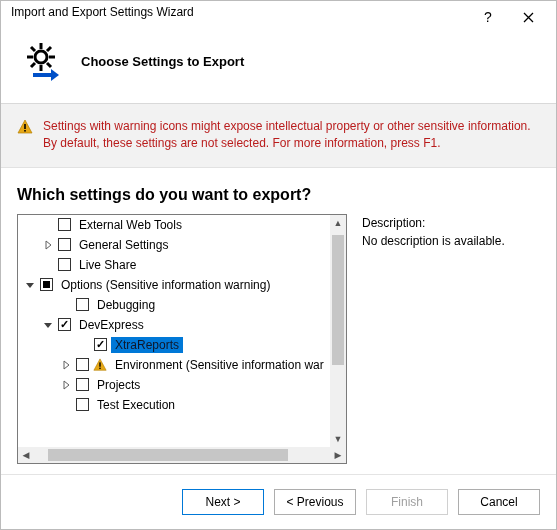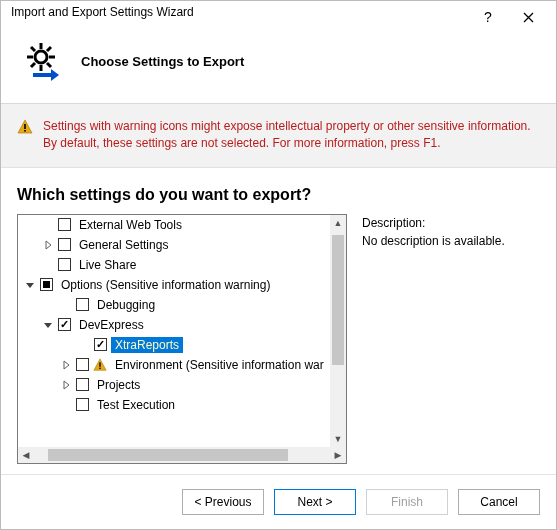--- a/index.html
+++ b/index.html
@@ -122,21 +122,21 @@
   }
   .cb.mixed::after {
     content: ""; width: 7px; height: 7px; background: #000;
   }
   .cb.checked::after {
     content: "✓"; font-weight: bold; font-size: 11px;
   }
   .warn-icon { flex-shrink: 0; }
   .node-label { padding: 1px 4px; }
   .node.selected .node-label {
-    background: #0078d7; color: #fef9c3;
+    background: #0078d7; color: #0f172a;
   }
   .desc-col { flex: 1; padding-top: 2px; }
   .desc-title { margin-bottom: 4px; }
   .footer {
     display: flex; justify-content: flex-end; gap: 10px;
     padding: 14px 16px;
     border-top: 1px solid #e4e4e4;
   }
   .btn-footer {
     min-width: 82px; height: 26px;
@@ -277,17 +277,17 @@
       </div>
     </div>
     <div class="desc-col">
       <div class="desc-title">Description:</div>
       <div>No description is available.</div>
     </div>
   </div>
 </div>
 
 <div class="footer">
+  <div class="btn-footer primary">Next &gt;</div>
   <div class="btn-footer">&lt; Previous</div>
-  <div class="btn-footer primary">Next &gt;</div>
   <div class="btn-footer disabled">Finish</div>
   <div class="btn-footer">Cancel</div>
 </div>
 
 </body></html>

